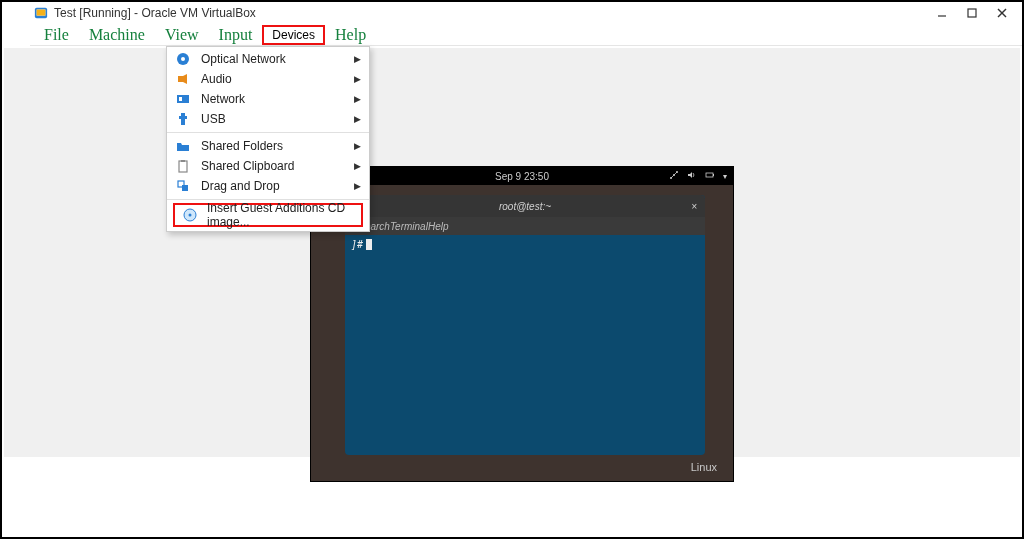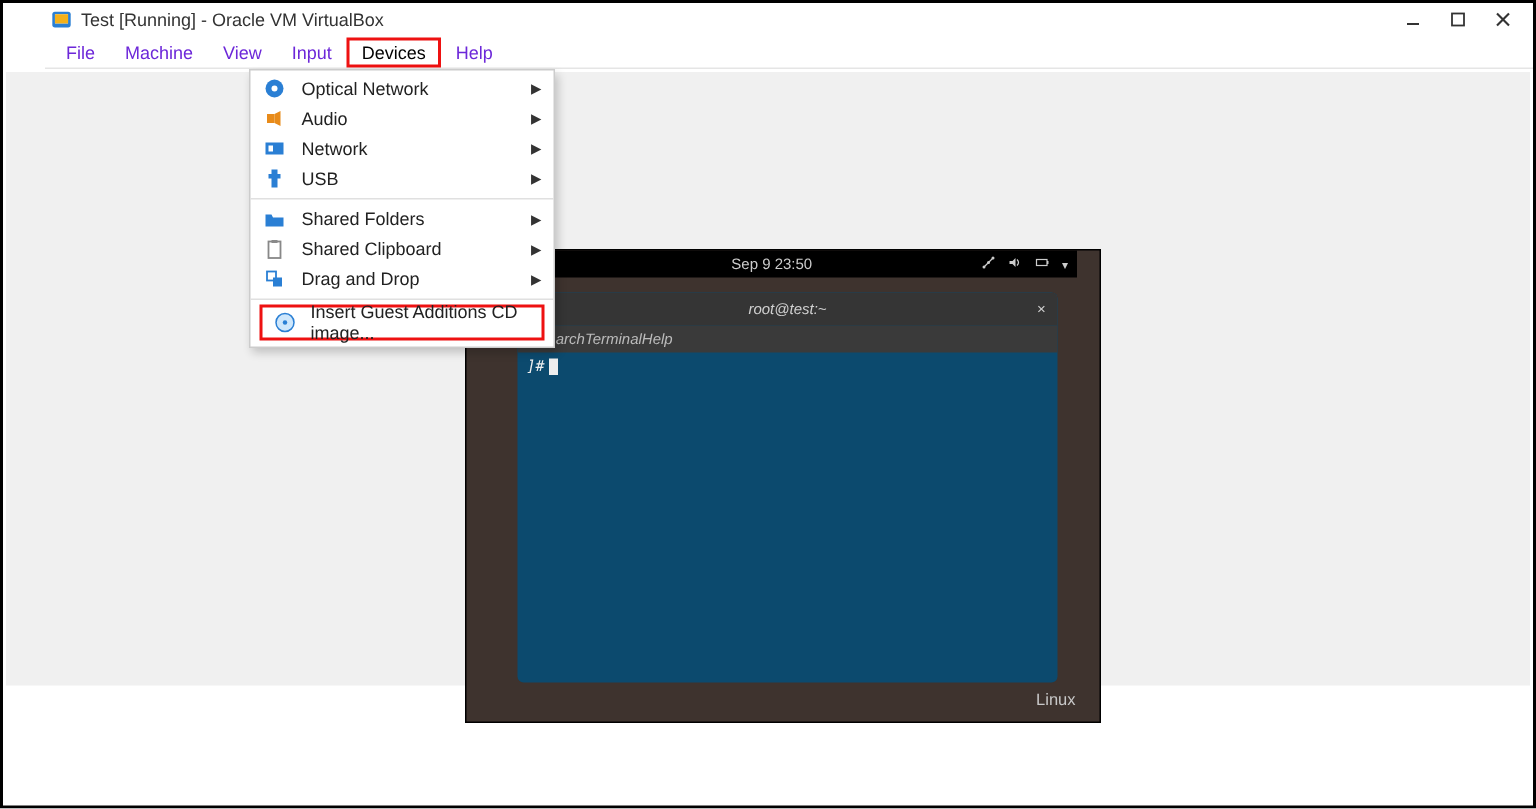--- a/index.html
+++ b/index.html
@@ -8,32 +8,32 @@
 
   
   .titlebar { height: 22px; display: flex; align-items: center; padding: 0 4px; background: #fff; }
   .titlebar .app-icon { width: 14px; height: 14px; margin-right: 6px; }
   .titlebar .title { flex: 1; font-size: 12px; color: #333; }
   .win-ctrl { display: flex; gap: 14px; padding-right: 8px; align-items: center; }
   .win-ctrl div { width: 16px; height: 16px; display:flex; align-items:center; justify-content:center; cursor: default; }
 
   
   .menubar { height: 22px; display: flex; align-items: center; border-bottom: 1px solid #e5e5e5; padding-left: 4px; background:#fff; }
-  .menubar .menu-item { padding: 2px 10px; font-size: 12px; color: #6d28d9; cursor: default; }
+  .menubar .menu-item { padding: 2px 10px; font-size: 16px; color: #15803d; cursor: default; font-family: Liberation Serif, serif; }
   .menubar .highlight-box { border: 2px solid #e11; padding: 0 8px; height: 20px; display:flex; align-items:center; }
 
   
   .guest-area { position: absolute; top: 46px; left: 2px; right: 2px; bottom: 80px; background: #f0f0f0; }
 
   
   .vm-screen {
     position: absolute; left: 306px; top: 118px; width: 424px; height: 316px;
     background: #3e332e; border: 1px solid #000;
   }
-  .gnome-topbar { position:absolute; top:0; left:0; right:15px; height:18px; background:#000; color:#ccc; font-size:10px; display:flex; align-items:center; justify-content:center; }
+  .gnome-topbar { position:absolute; top:0; left:0; right:0; height:18px; background:#000; color:#ccc; font-size:10px; display:flex; align-items:center; justify-content:center; }
   .gnome-topbar .activities { position:absolute; left:6px; }
   .gnome-topbar .tray { position:absolute; right:6px; display:flex; gap:8px; align-items:center; }
 
   .term-window { position:absolute; left:34px; top:28px; width:360px; height:260px; background:#0c4a6e; border-radius:4px; overflow:hidden;font-style:italic; }
   .term-titlebar { height:22px; background:#353535; color:#d0d0d0; font-size:10px; display:flex; align-items:center; justify-content:center; position:relative; }
   .term-titlebar .close-x { position:absolute; right:8px; cursor:default; }
   .term-menubar { height:18px; background:#3a3a3a; color:#bbb; font-size:10px; display:flex; align-items:center; padding-left:6px; }
   .term-body { padding:4px 6px; color:#eee; font-family: monospace; font-size:10px; display:flex; align-items:center; gap:3px;}
   .cursor-block { width:6px; height:11px; background:#eee; display:inline-block; }
 

